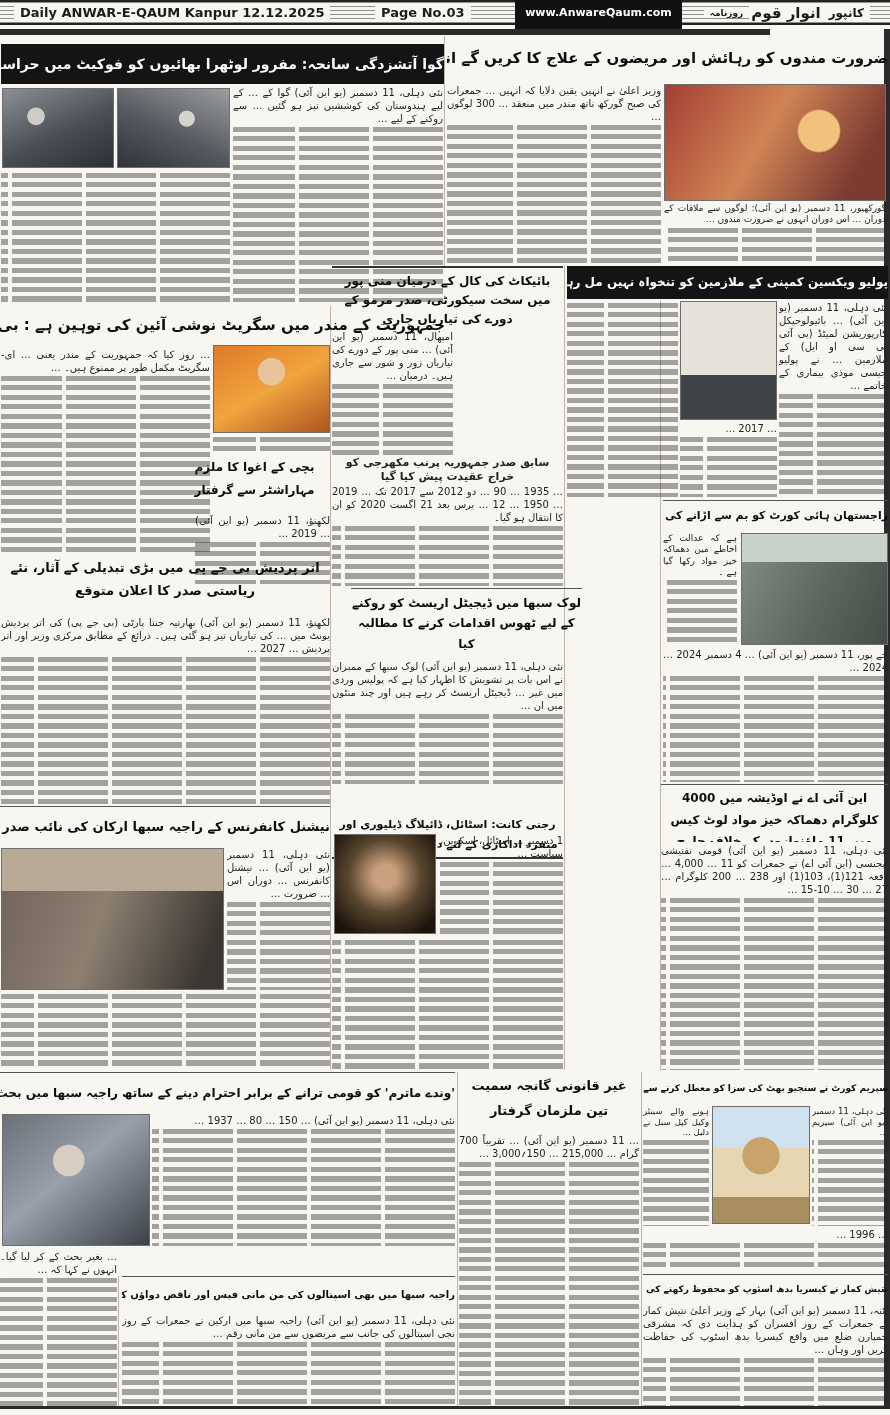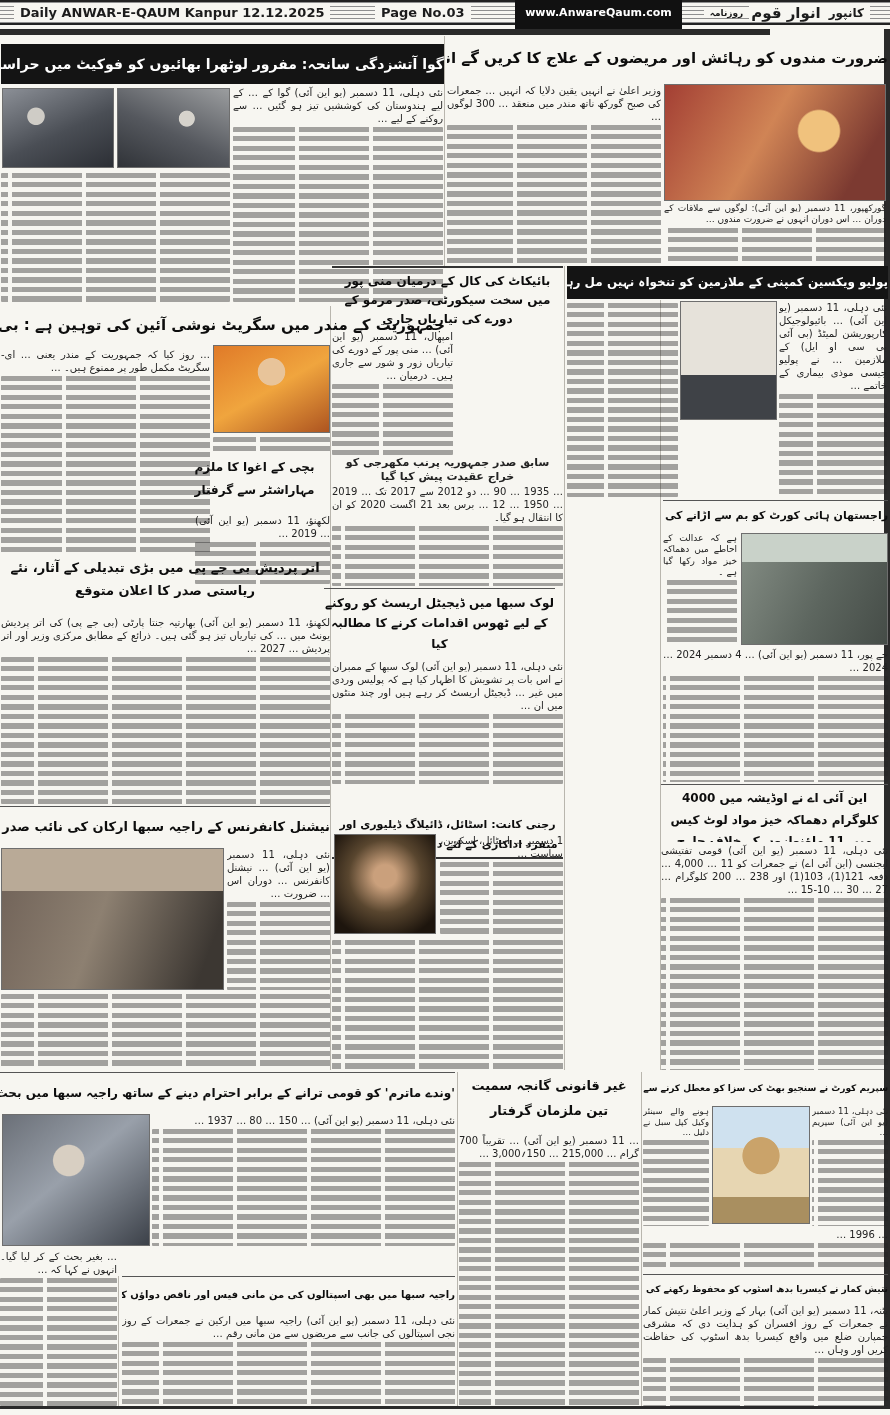--- a/index.html
+++ b/index.html
@@ -97,20 +97,24 @@
 
   <div class="abs bar" style="left:567px;top:266px;width:321px;height:33px;font-size:12px;line-height:33px;font-weight:bold;">پولیو ویکسین کمپنی کے ملازمین کو تنخواہ نہیں مل رہی : راہل</div>
   <div class="abs body-block" style="left:567px;top:301px;width:111px;height:196px;">
     <div class="fill"></div>
   </div>
   <div class="abs photo ph-rahul" style="left:680px;top:301px;width:97px;height:119px;"></div>
   <div class="abs body-block" style="left:779px;top:301px;width:108px;height:196px;">
     <span class="lead">نئی دہلی، 11 دسمبر (یو این آئی) … بائیولوجیکل کارپوریشن لمیٹڈ (بی آئی بی سی او ایل) کے ملازمین … نے پولیو جیسی موذی بیماری کے خاتمے …</span>
     <div class="fill"></div>
   </div>
+  <div class="abs body-block" style="left:680px;top:422px;width:97px;height:75px;">
+    <span class="lead">… 2017 …</span>
+    <div class="fill"></div>
+  </div>
 
   <div class="abs hl nw" style="left:0;top:306px;width:445px;height:38px;font-size:15px;line-height:38px;">جمہوریت کے مندر میں سگریٹ نوشی آئین کی توہین ہے : بی جے پی</div>
   <div class="abs body-block" style="left:1px;top:348px;width:209px;height:206px;">
     <span class="lead">… روز کیا کہ جمہوریت کے مندر یعنی … ای-سگریٹ مکمل طور پر ممنوع ہیں۔ …</span>
     <div class="fill"></div>
   </div>
   <div class="abs photo ph-orange" style="left:213px;top:345px;width:117px;height:88px;"></div>
   <div class="abs body-block cap" style="left:213px;top:435px;width:117px;height:18px;">
     <div class="fill"></div>
   </div>
@@ -137,21 +141,21 @@
     <span class="lead">جے پور، 11 دسمبر (یو این آئی) … 4 دسمبر 2024 … 2024 …</span>
     <div class="fill"></div>
   </div>
 
   <div class="abs hl" style="left:0;top:556px;width:330px;height:58px;font-size:13px;line-height:1.8;">اتر پردیش بی جے پی میں بڑی تبدیلی کے آثار، نئے ریاستی صدر کا اعلان متوقع</div>
   <div class="abs body-block" style="left:1px;top:616px;width:329px;height:188px;">
     <span class="lead">لکھنؤ، 11 دسمبر (یو این آئی) بھارتیہ جنتا پارٹی (بی جے پی) کی اتر پردیش یونٹ میں … کی تیاریاں تیز ہو گئی ہیں۔ ذرائع کے مطابق مرکزی وزیر اور اتر پردیش … 2027 …</span>
     <div class="fill"></div>
   </div>
 
-  <div class="abs hl" style="left:324px;top:588px;width:231px;height:68px;font-size:12px;line-height:1.7;border-top:1px solid #555;padding-top:4px;">لوک سبھا میں ڈیجیٹل اریسٹ کو روکنے کے لیے ٹھوس اقدامات کرنے کا مطالبہ کیا</div>
+  <div class="abs hl" style="left:351px;top:588px;width:231px;height:68px;font-size:12px;line-height:1.7;border-top:1px solid #555;padding-top:4px;">لوک سبھا میں ڈیجیٹل اریسٹ کو روکنے کے لیے ٹھوس اقدامات کرنے کا مطالبہ کیا</div>
   <div class="abs body-block" style="left:332px;top:660px;width:231px;height:124px;">
     <span class="lead">نئی دہلی، 11 دسمبر (یو این آئی) لوک سبھا کے ممبران نے اس بات پر تشویش کا اظہار کیا ہے کہ پولیس وردی میں غیر … ڈیجیٹل اریسٹ کر رہے ہیں اور چند منٹوں میں ان …</span>
     <div class="fill"></div>
   </div>
 
   <div class="abs hl" style="left:661px;top:784px;width:227px;height:58px;font-size:12px;line-height:1.8;border-top:1px solid #555;padding-top:3px;">این آئی اے نے اوڈیشہ میں 4000 کلوگرام دھماکہ خیز مواد لوٹ کیس میں 11 ماؤنوازوں کے خلاف چارج شیٹ داخل کی</div>
   <div class="abs body-block" style="left:661px;top:844px;width:227px;height:226px;">
     <span class="lead">نئی دہلی، 11 دسمبر (یو این آئی) قومی تفتیشی ایجنسی (این آئی اے) نے جمعرات کو 11 … 4,000 … دفعہ 121(1)، 103(1) اور 238 … 200 کلوگرام … 27 … 30 … 10-15 …</span>
     <div class="fill"></div>
   </div>

